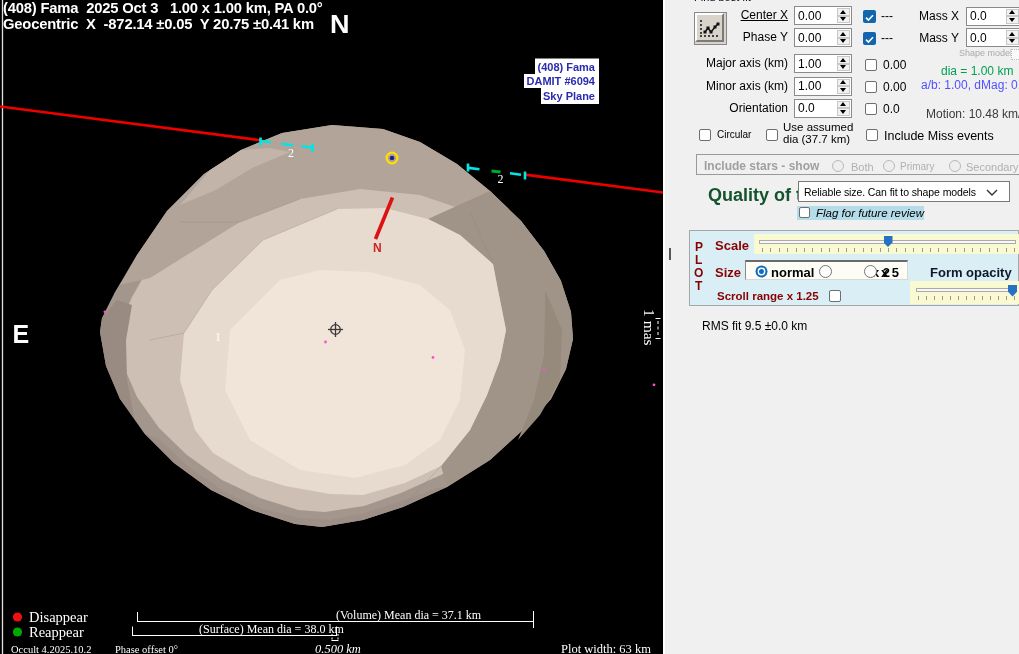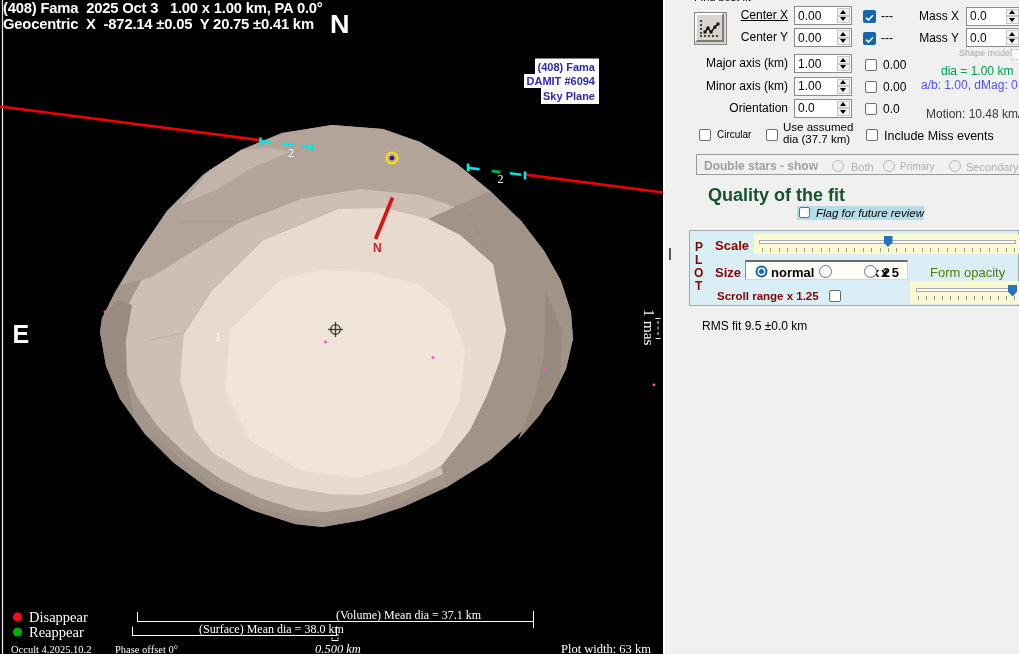--- a/index.html
+++ b/index.html
@@ -164,21 +164,21 @@
         <rect x="4.5" y="13.5" width="3" height="3"></rect>
           <rect x="7.5" y="9.5" width="3" height="3"></rect>
           <rect x="10.5" y="13.5" width="3" height="3"></rect>
           <rect x="14.5" y="8.5" width="3" height="3"></rect>
           <rect x="17.5" y="5.5" width="3" height="3"></rect>
       </g>
     </svg>
   </div>
 
   <div class="rlbl" style="left:688px;top:8px;width:100px;text-decoration:underline;">Center X</div>
-  <div class="rlbl" style="left:688px;top:30px;width:100px;">Center Y</div>
+  <div class="rlbl" style="left:688px;top:30px;width:100px;">Phase Y</div>
   <div class="rlbl" style="left:688px;top:56px;width:100px;">Major axis (km)</div>
   <div class="rlbl" style="left:688px;top:78.5px;width:100px;">Minor axis (km)</div>
   <div class="rlbl" style="left:688px;top:100.5px;width:100px;">Orientation</div>
 
   <div class="ebox" style="left:794px;top:6px;width:56px;height:17px;">
       <span class="val">0.00</span>
       <span class="spin">
         <span class="up"></span>
         <span class="dn"></span>
       </span>
@@ -252,29 +252,35 @@
   <div class="lbl" style="left:926px;top:106.5px;color:#3a3a3a;font-size:12px;">Motion: 10.48 km/s</div>
 
   <div class="cb" style="left:699px;top:129px;"></div>
   <div class="lbl" style="left:717px;top:129px;font-size:10px;">Circular</div>
   <div class="cb" style="left:766px;top:129px;"></div>
   <div class="lbl" style="left:783px;top:122px;font-size:11.5px;line-height:11.5px;">Use assumed<br>dia (37.7 km)</div>
   <div class="cb" style="left:866px;top:129px;"></div>
   <div class="lbl" style="left:884px;top:129px;font-size:12.5px;">Include Miss events</div>
 
   <div class="abs" style="left:696px;top:154px;width:330px;height:19px;border:1px solid #999;border-right:none;"></div>
-  <div class="lbl" style="left:704px;top:159px;font-size:12px;font-weight:bold;color:#9f9f9f;">Double stars - show</div>
+  <div class="lbl" style="left:704px;top:159px;font-size:12px;font-weight:bold;color:#9f9f9f;">Include stars - show</div>
   <div class="abs" style="left:832px;top:160px;width:12px;height:12px;border:1px solid #b9b9b9;background:#eee;border-radius:50%;box-sizing:border-box;"></div>
   <div class="lbl" style="left:851px;top:160.5px;color:#b0b0b0;font-size:11px;">Both</div>
   <div class="abs" style="left:883px;top:160px;width:12px;height:12px;border:1px solid #b9b9b9;background:#eee;border-radius:50%;box-sizing:border-box;"></div>
   <div class="lbl" style="left:900px;top:160.5px;color:#b0b0b0;font-size:10px;">Primary</div>
   <div class="abs" style="left:949px;top:160px;width:12px;height:12px;border:1px solid #b9b9b9;background:#eee;border-radius:50%;box-sizing:border-box;"></div>
   <div class="lbl" style="left:966px;top:160.5px;color:#b0b0b0;font-size:11px;">Secondary</div>
 
   <div class="lbl" style="left:708px;top:185px;font-size:18px;font-weight:bold;color:#14532d;">Quality of the fit</div>
+  <div class="abs" style="left:798px;top:181px;width:212px;height:21px;background:#fff;border:1px solid #7a7a7a;box-sizing:border-box;">
+    <div class="lbl" style="left:5px;top:4px;font-size:10.5px;letter-spacing:-0.1px;">Reliable size. Can fit to shape models</div>
+    <svg class="abs" style="right:11px;top:7px" width="12" height="8">
+        <polyline points="1,1 6,6 11,1" fill="none" stroke="#333" stroke-width="1.4"></polyline>
+      </svg>
+  </div>
   <div class="abs" style="left:797px;top:205.5px;width:127px;height:14.5px;background:#b5dde9;"></div>
   <div class="cb" style="left:799px;top:206.5px;width:11px;height:11px;"></div>
   <div class="lbl" style="left:816px;top:206.5px;font-size:11.5px;font-style:italic;">Flag for future review</div>
 
   <div class="abs" style="left:689px;top:230px;width:330px;height:76px;background:#d9eff5;border:1px solid #a6a6a6;box-sizing:border-box;"></div>
   <div class="lbl maroon" style="left:695px;top:240px;font-size:12px;">P</div>
   <div class="lbl maroon" style="left:695px;top:253px;font-size:12px;">L</div>
   <div class="lbl maroon" style="left:694px;top:266px;font-size:12px;">O</div>
   <div class="lbl maroon" style="left:695px;top:279px;font-size:12px;">T</div>
   <div class="lbl maroon" style="left:715px;top:238px;">Scale</div>
@@ -289,21 +295,21 @@
   <svg class="abs" style="left:755px;top:264.5px" width="13" height="13">
       <circle cx="6.5" cy="6.5" r="6" fill="#0d6cbd"></circle>
       <circle cx="6.5" cy="6.5" r="3.9" fill="#fff"></circle>
       <circle cx="6.5" cy="6.5" r="2.5" fill="#0d6cbd"></circle>
     </svg>
   <div class="lbl" style="left:771px;top:264.5px;font-size:13px;font-weight:bold;">normal</div>
   <div class="abs" style="left:818.5px;top:264.5px;width:13px;height:13px;border:1px solid #757575;background:#fdfdfd;border-radius:50%;box-sizing:border-box;"></div>
   <div class="lbl" style="left:872px;top:264.5px;font-size:13px;font-weight:bold;">x 2</div>
   <div class="abs" style="left:864px;top:264.5px;width:13px;height:13px;border:1px solid #757575;background:#fdfdfd;border-radius:50%;box-sizing:border-box;"></div>
   <div class="lbl" style="left:881px;top:264.5px;font-size:13px;font-weight:bold;">x 5</div>
-  <div class="lbl" style="left:930px;top:264.5px;font-size:13px;font-weight:normal;color:#4d7c0f;">Form opacity</div>
+  <div class="lbl" style="left:930px;top:264.5px;font-size:13px;font-weight:bold;color:#0f172a;">Form opacity</div>
 
   <div class="abs" style="left:909.5px;top:281px;width:109.5px;height:23px;background:#fafad2;"></div>
   <div class="abs" style="left:916px;top:288px;width:100px;height:4px;background:#f8f8f8;border:1px solid #aaa;box-sizing:border-box;"></div>
   <div class="abs" style="left:918px;top:296px;width:98px;height:4px;background-image:repeating-linear-gradient(90deg,#999 0,#999 1px,transparent 1px,transparent 8px);"></div>
   <div class="abs" style="left:1008px;top:284.5px;width:9px;height:12px;background:#2572c4;clip-path:polygon(0 0,100% 0,100% 60%,50% 100%,0 60%);"></div>
   <div class="lbl maroon" style="left:717px;top:290px;font-size:11.5px;">Scroll range x 1.25</div>
   <div class="cb" style="left:828.5px;top:289.5px;"></div>
 
   <div class="lbl" style="left:702px;top:318.5px;font-size:12px;">RMS fit 9.5 ±0.0 km</div>
 

